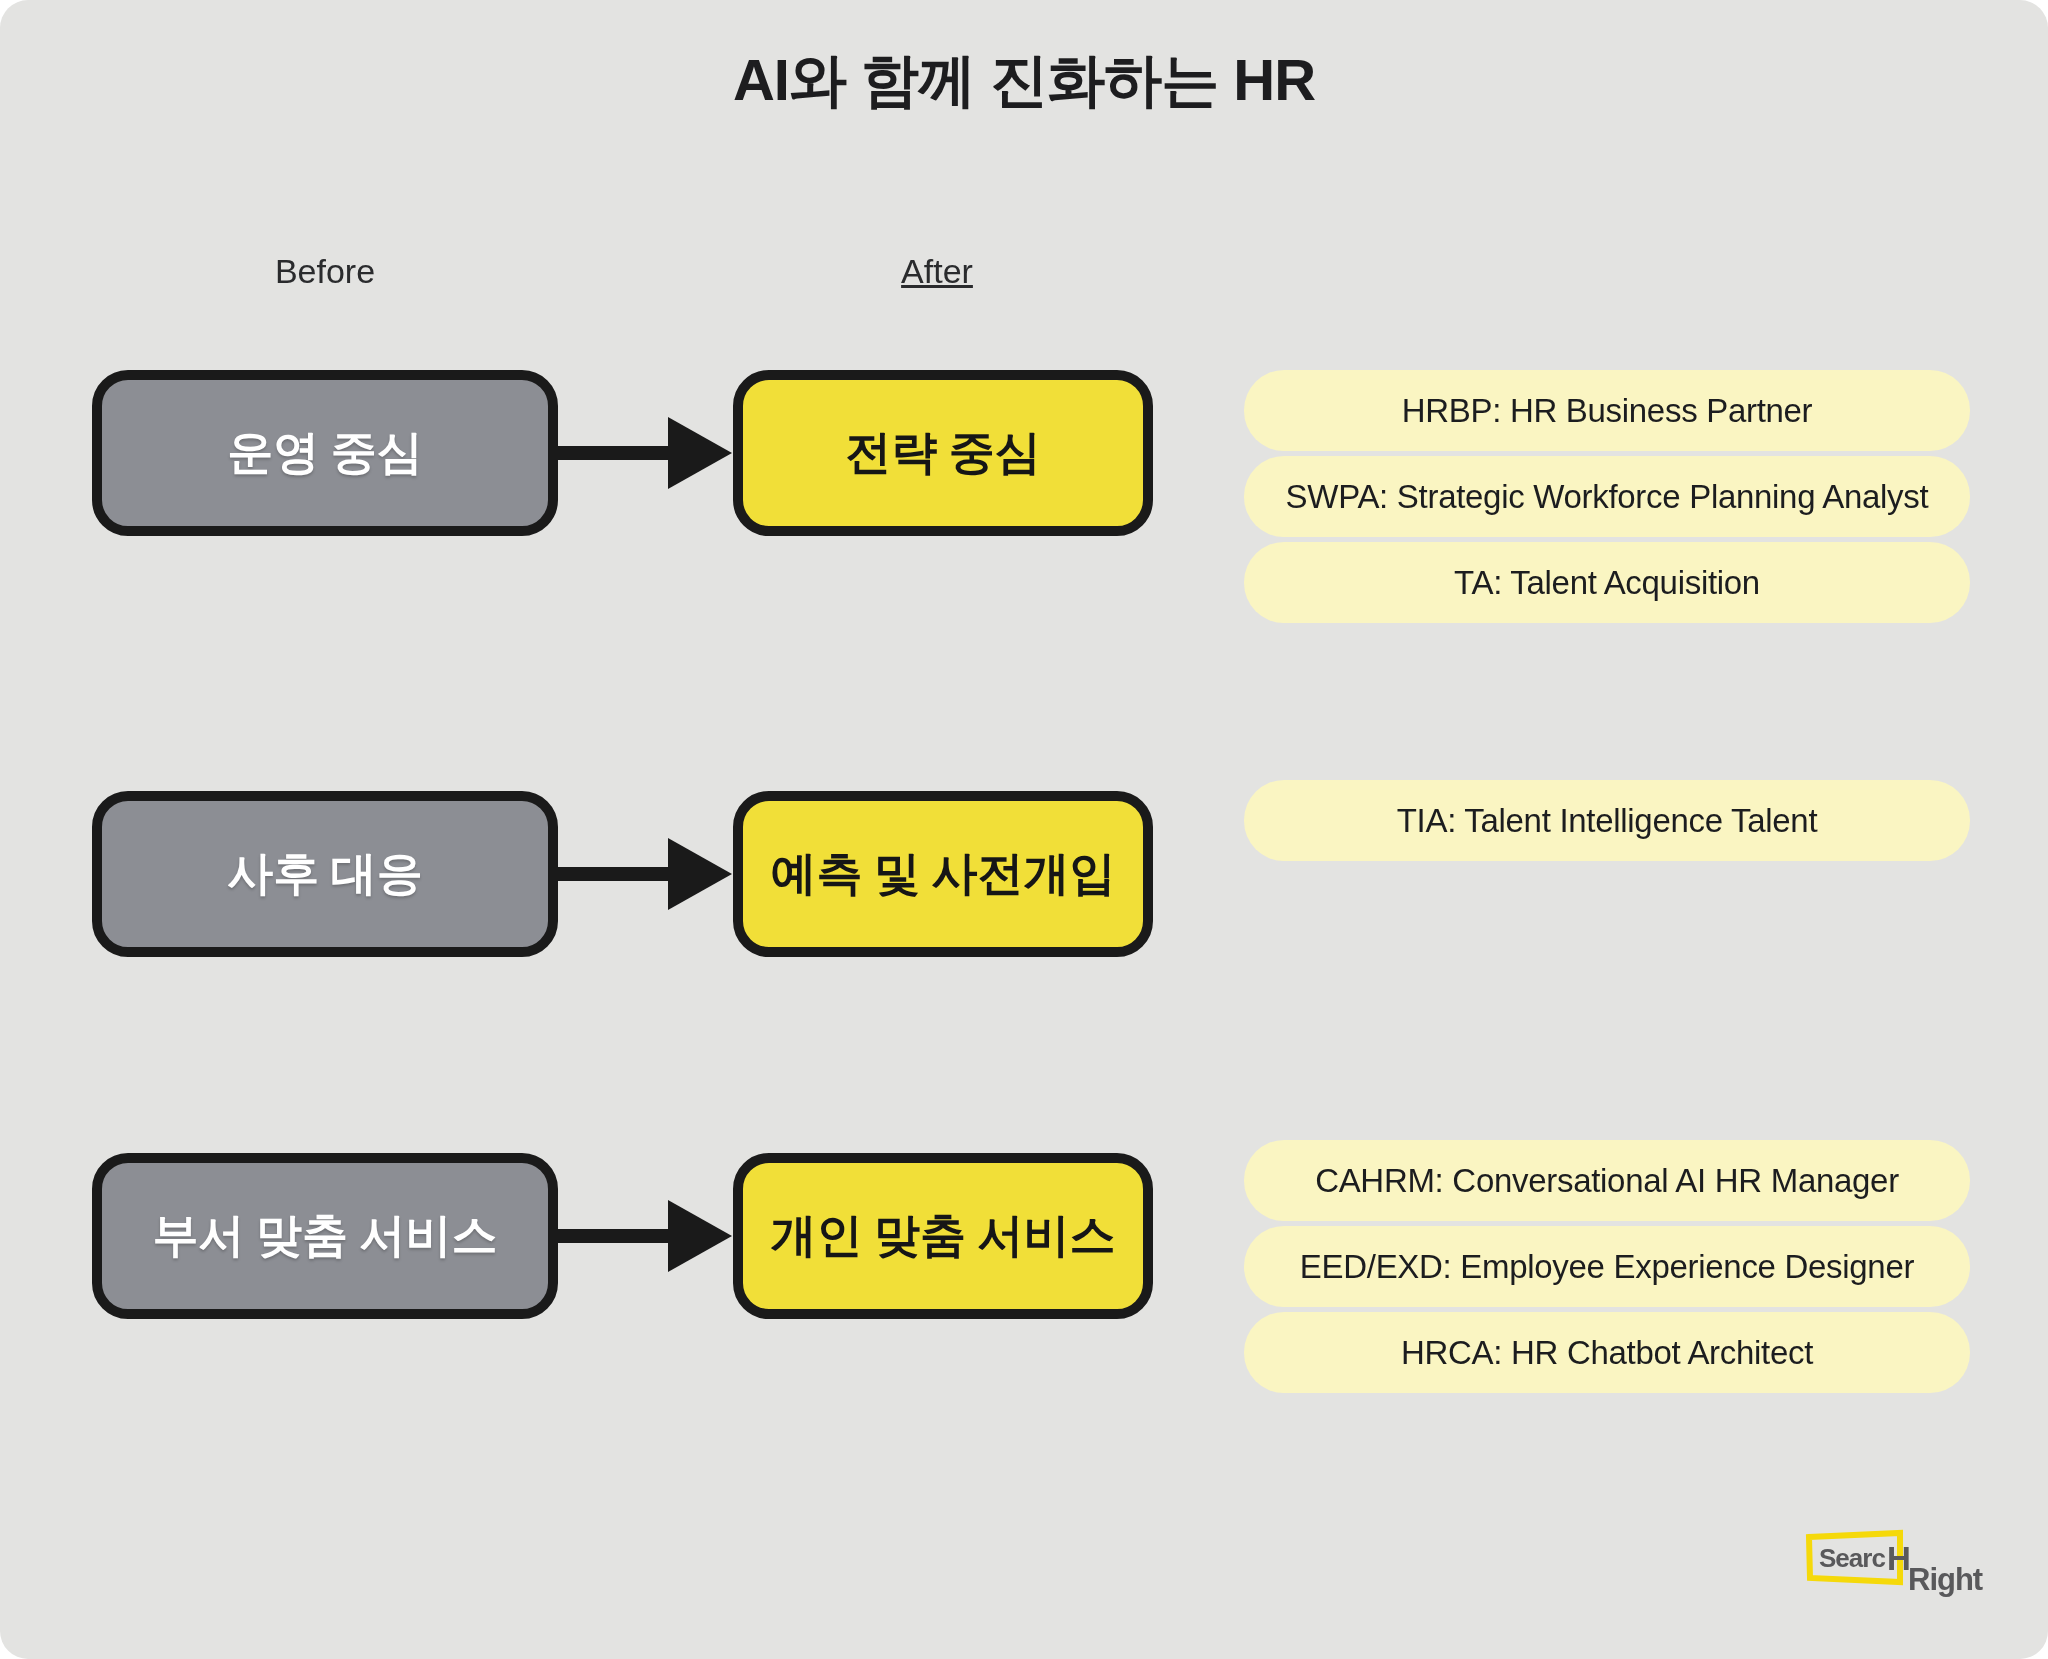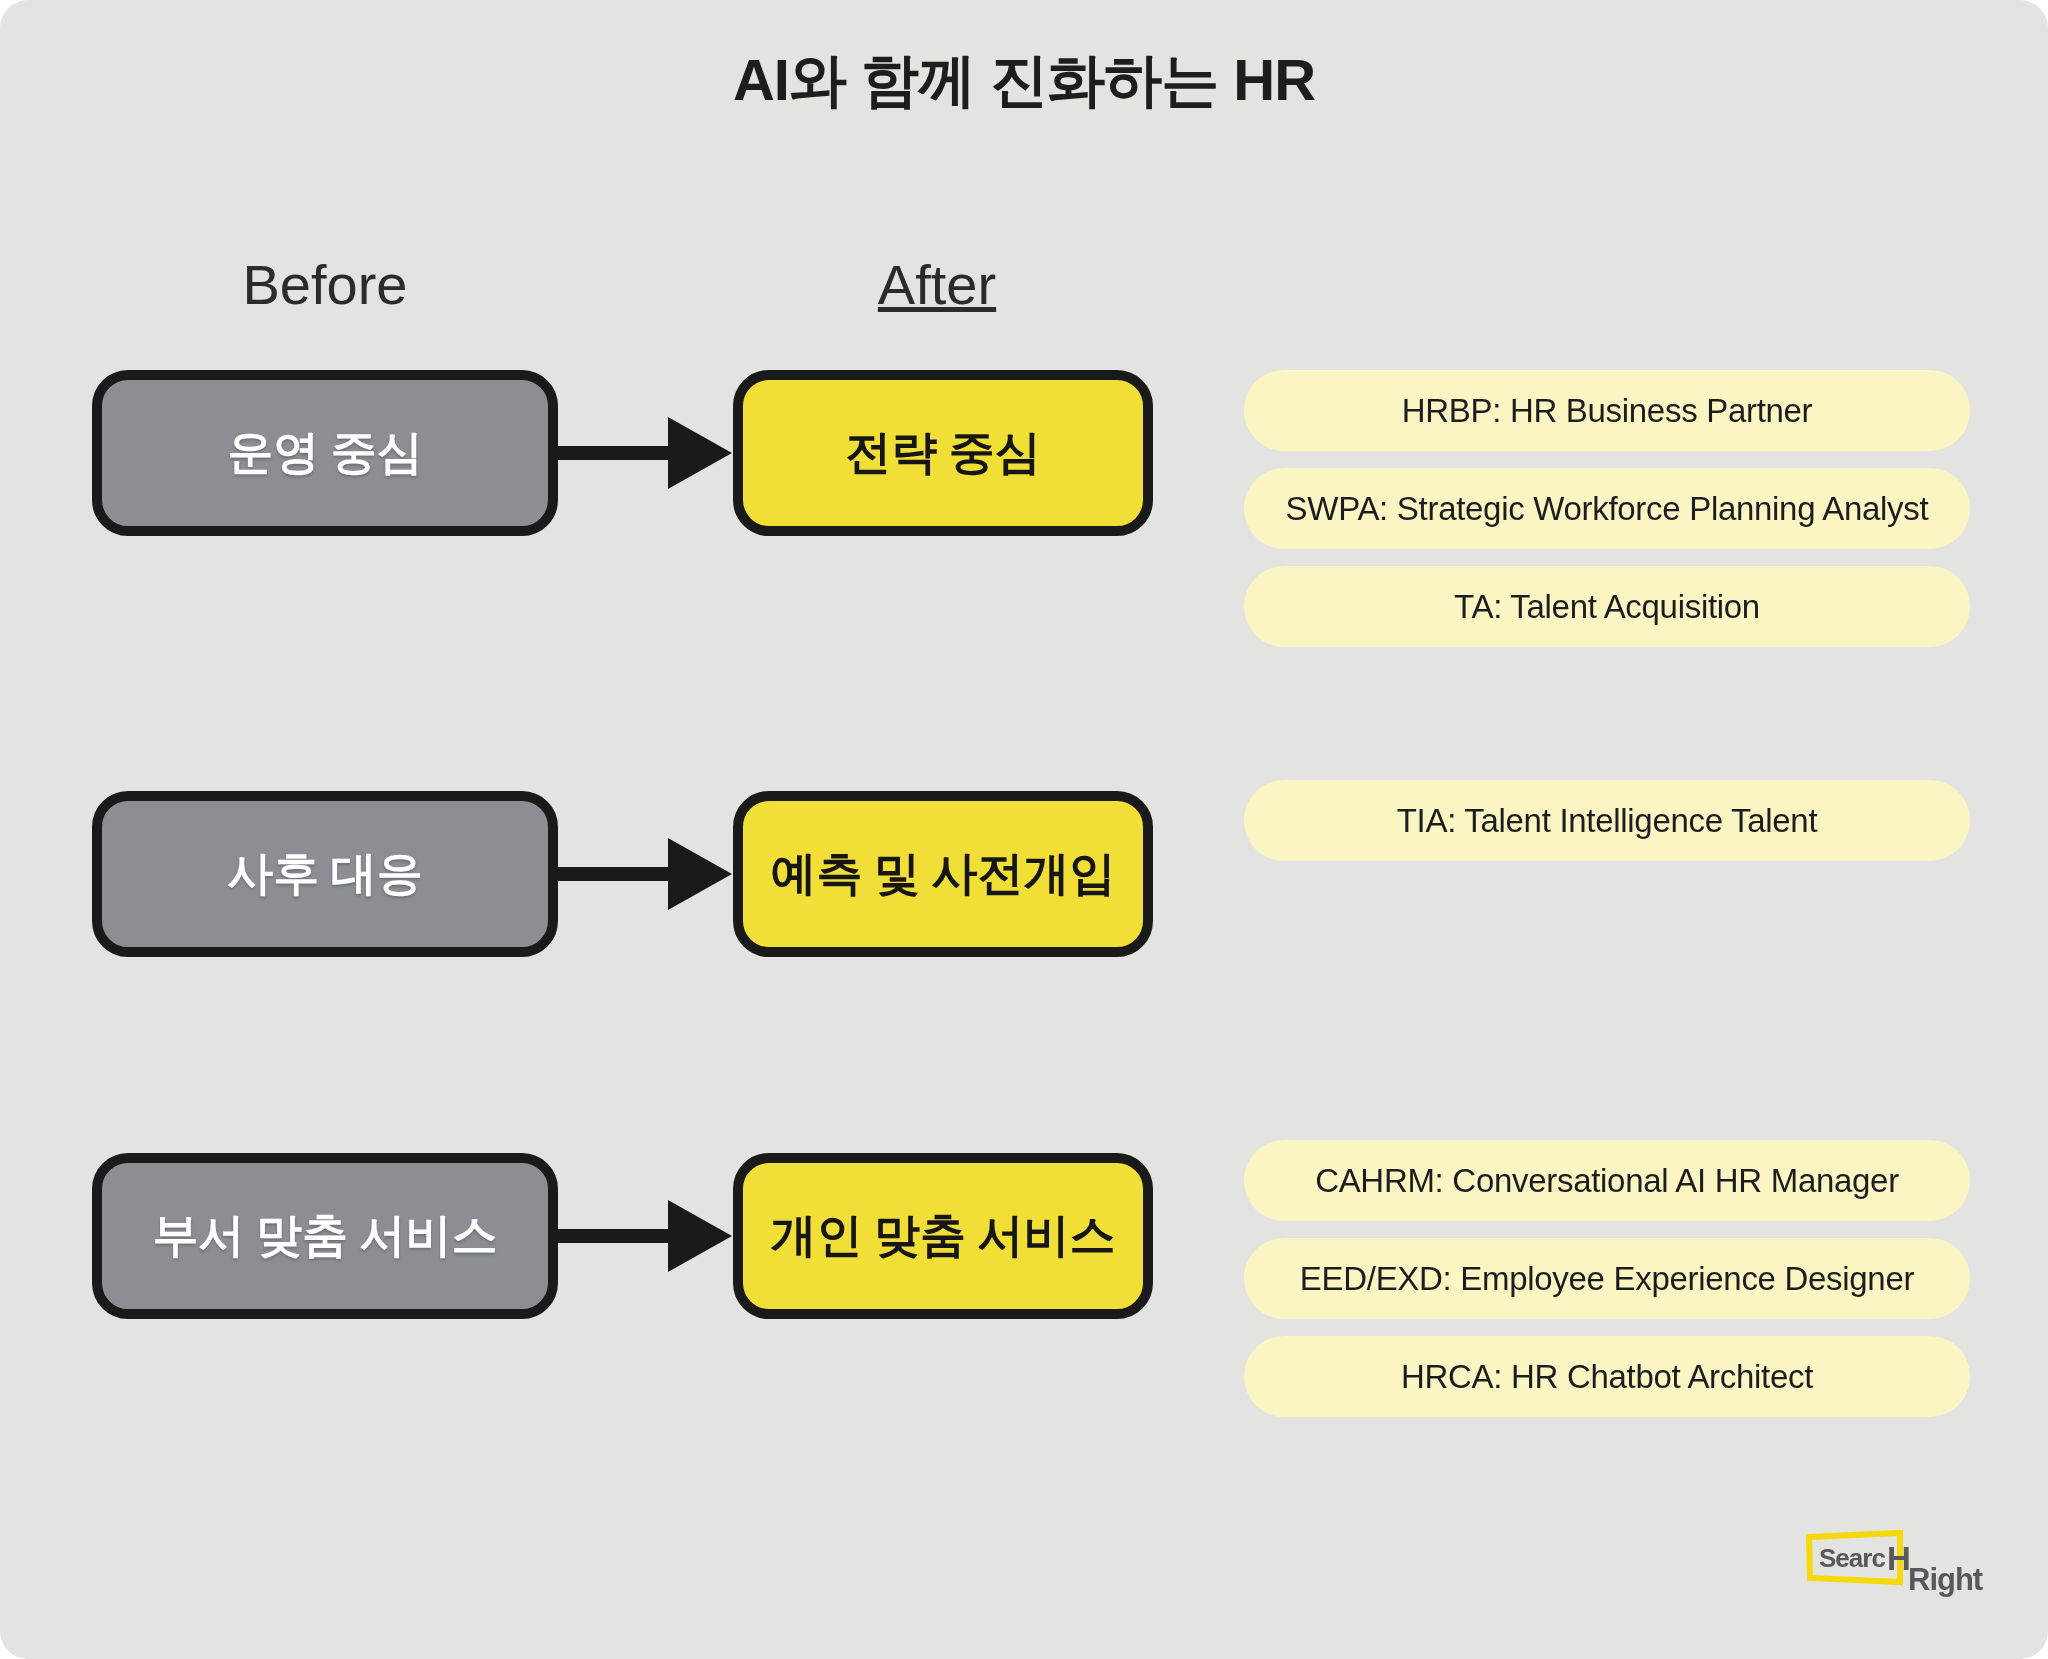--- a/index.html
+++ b/index.html
@@ -23,21 +23,21 @@
     text-align: center;
     font-size: 58px;
     font-weight: 800;
     letter-spacing: -1px;
     color: #1D1D1F;
   }
   .col-header {
     position: absolute;
     top: 252px;
     text-align: center;
-    font-size: 56px;
+    font-size: 34px;
     font-weight: 500;
     color: #2A2B2D;
   }
   .col-header.before { left: 92px;  width: 466px; }
   .col-header.after  { left: 702px; width: 470px; text-decoration: underline; }
 
   .row { position: absolute; left: 0; width: 2048px; height: 166px; }
   .row.r1 { top: 370px; }
   .row.r2 { top: 791px; }
   .row.r3 { top: 1153px; }
@@ -76,21 +76,21 @@
     top: 47px;
     width: 176px;
     height: 72px;
   }
   .pills {
     position: absolute;
     left: 1244px;
     width: 726px;
     display: flex;
     flex-direction: column;
-    gap: 17px;
+    gap: 5px;
   }
   .row.r1 .pills { top: 0px; }
   .row.r2 .pills { top: -11px; }
   .row.r3 .pills { top: -13px; }
   .pill {
     height: 81px;
     background: var(--pill, #FAF5C2);
     border-radius: 40px;
     display: flex;
     align-items: center;

